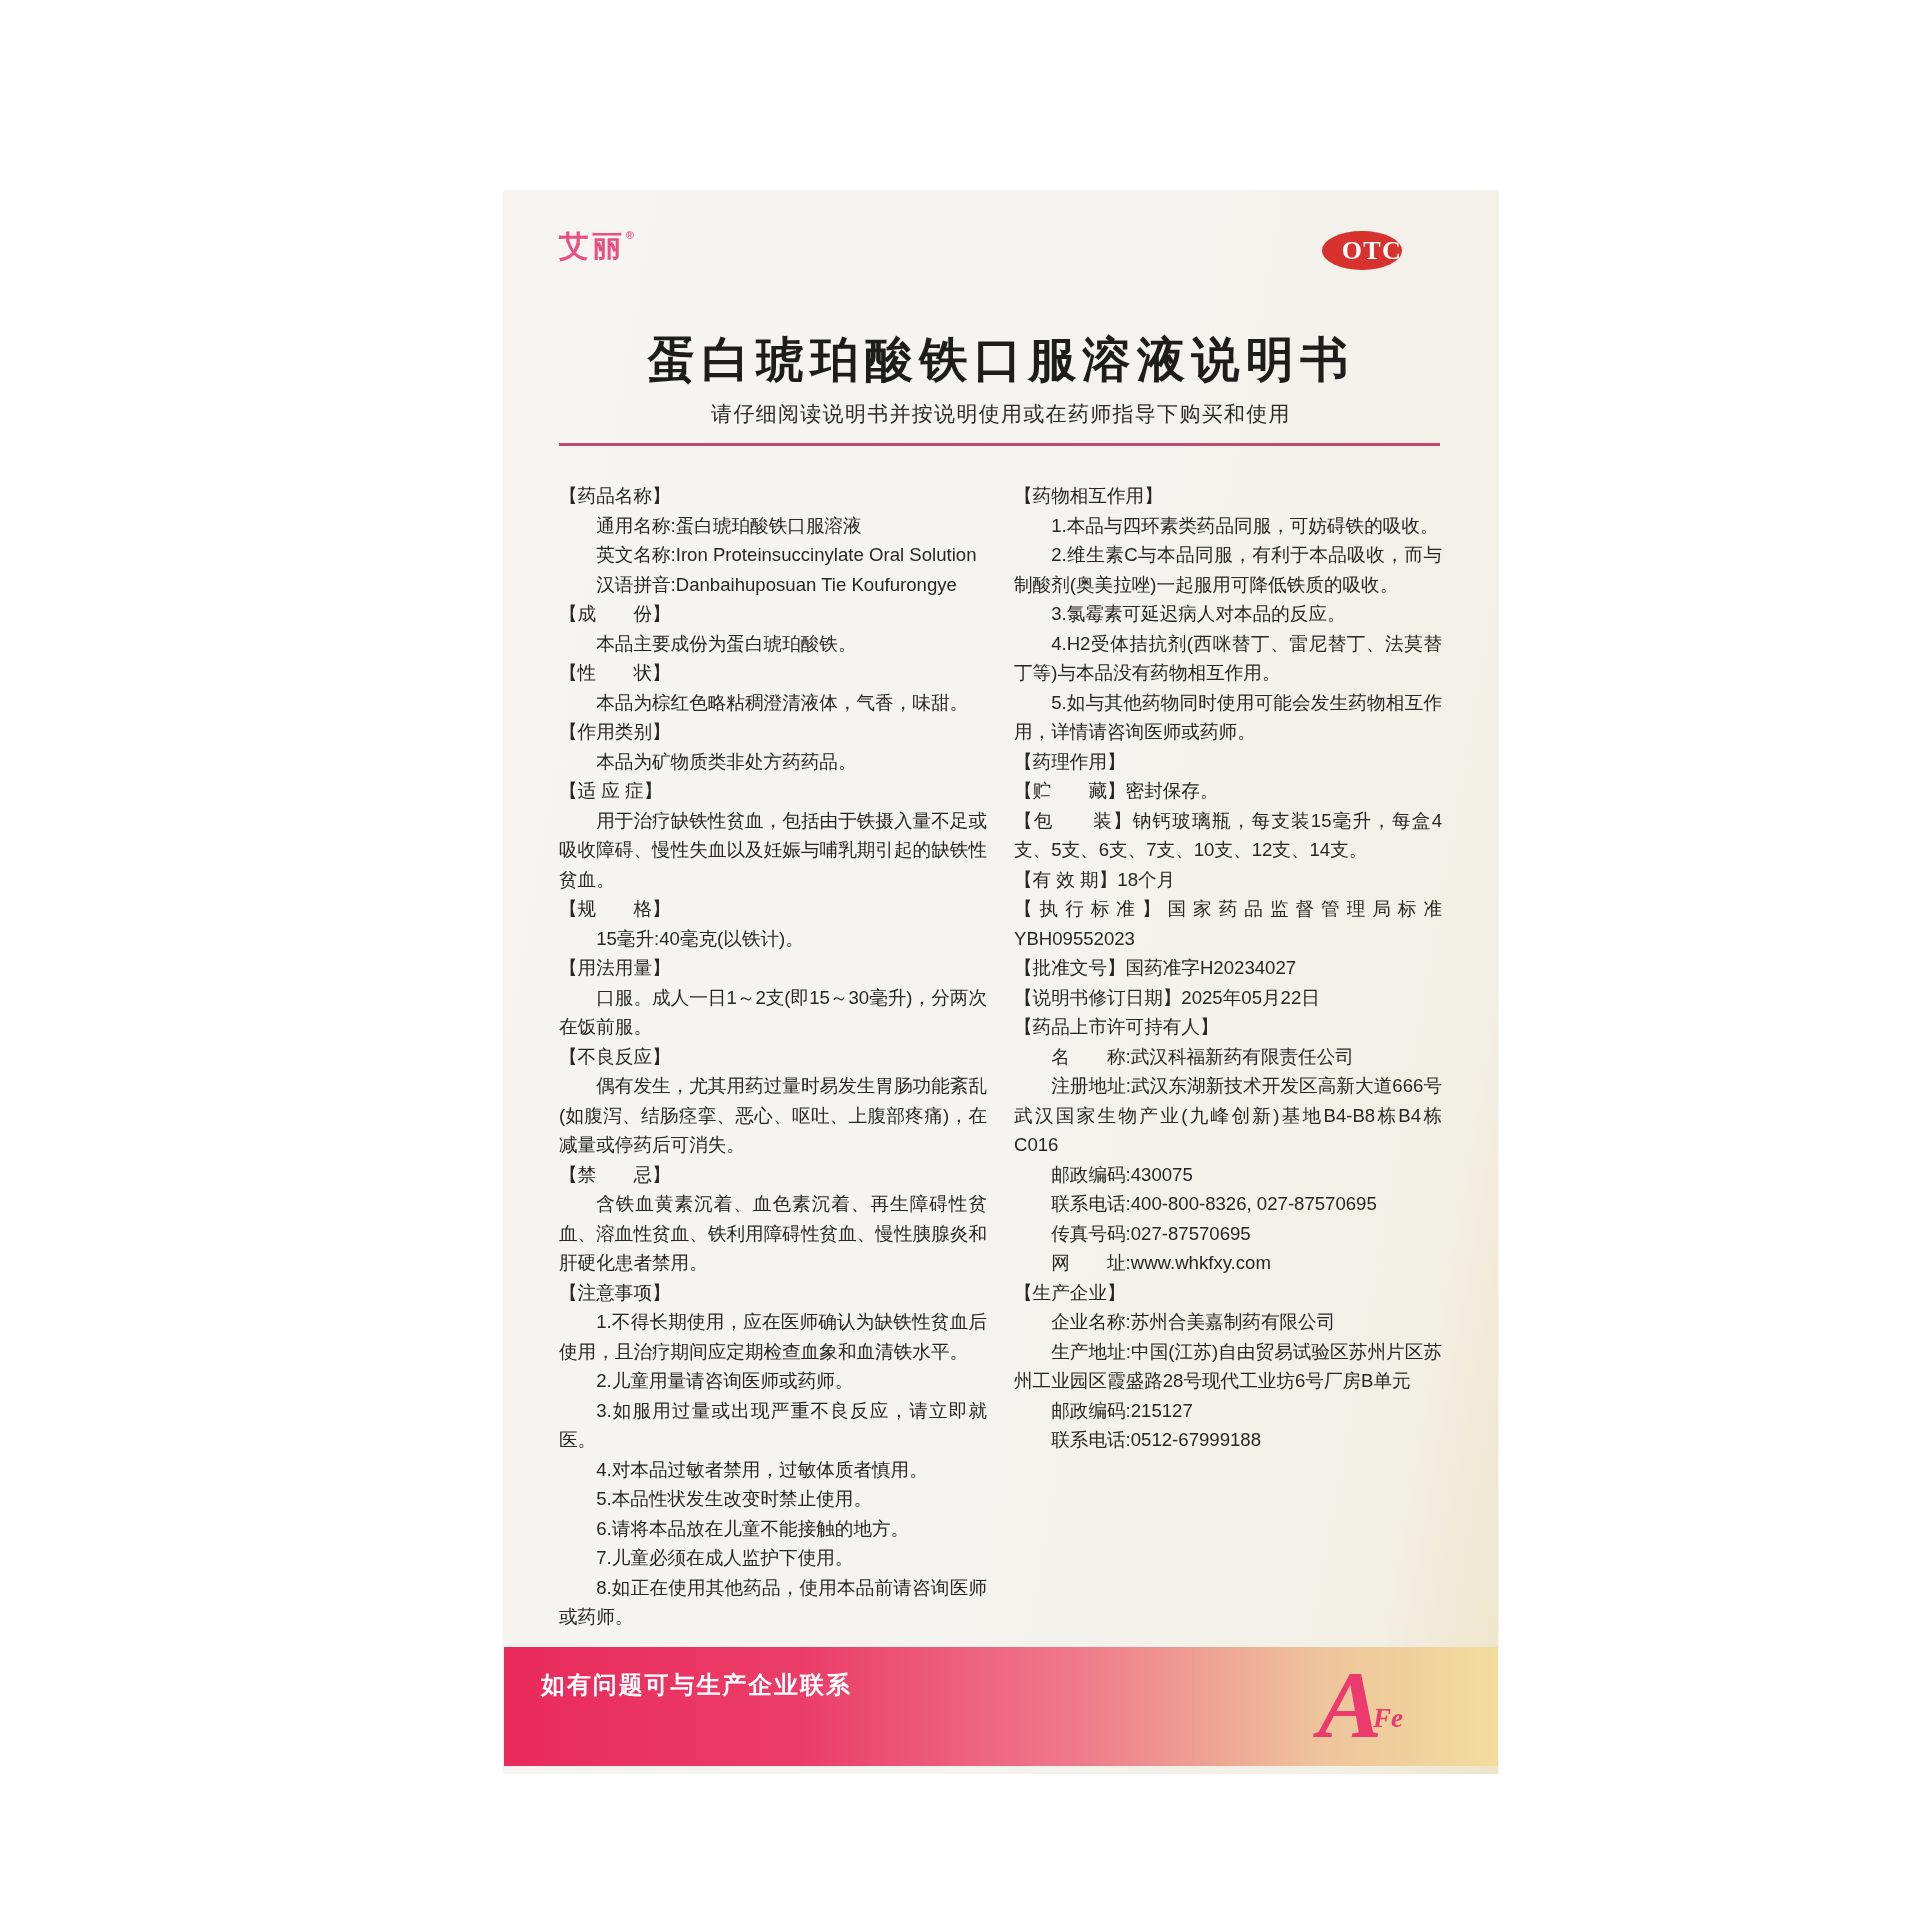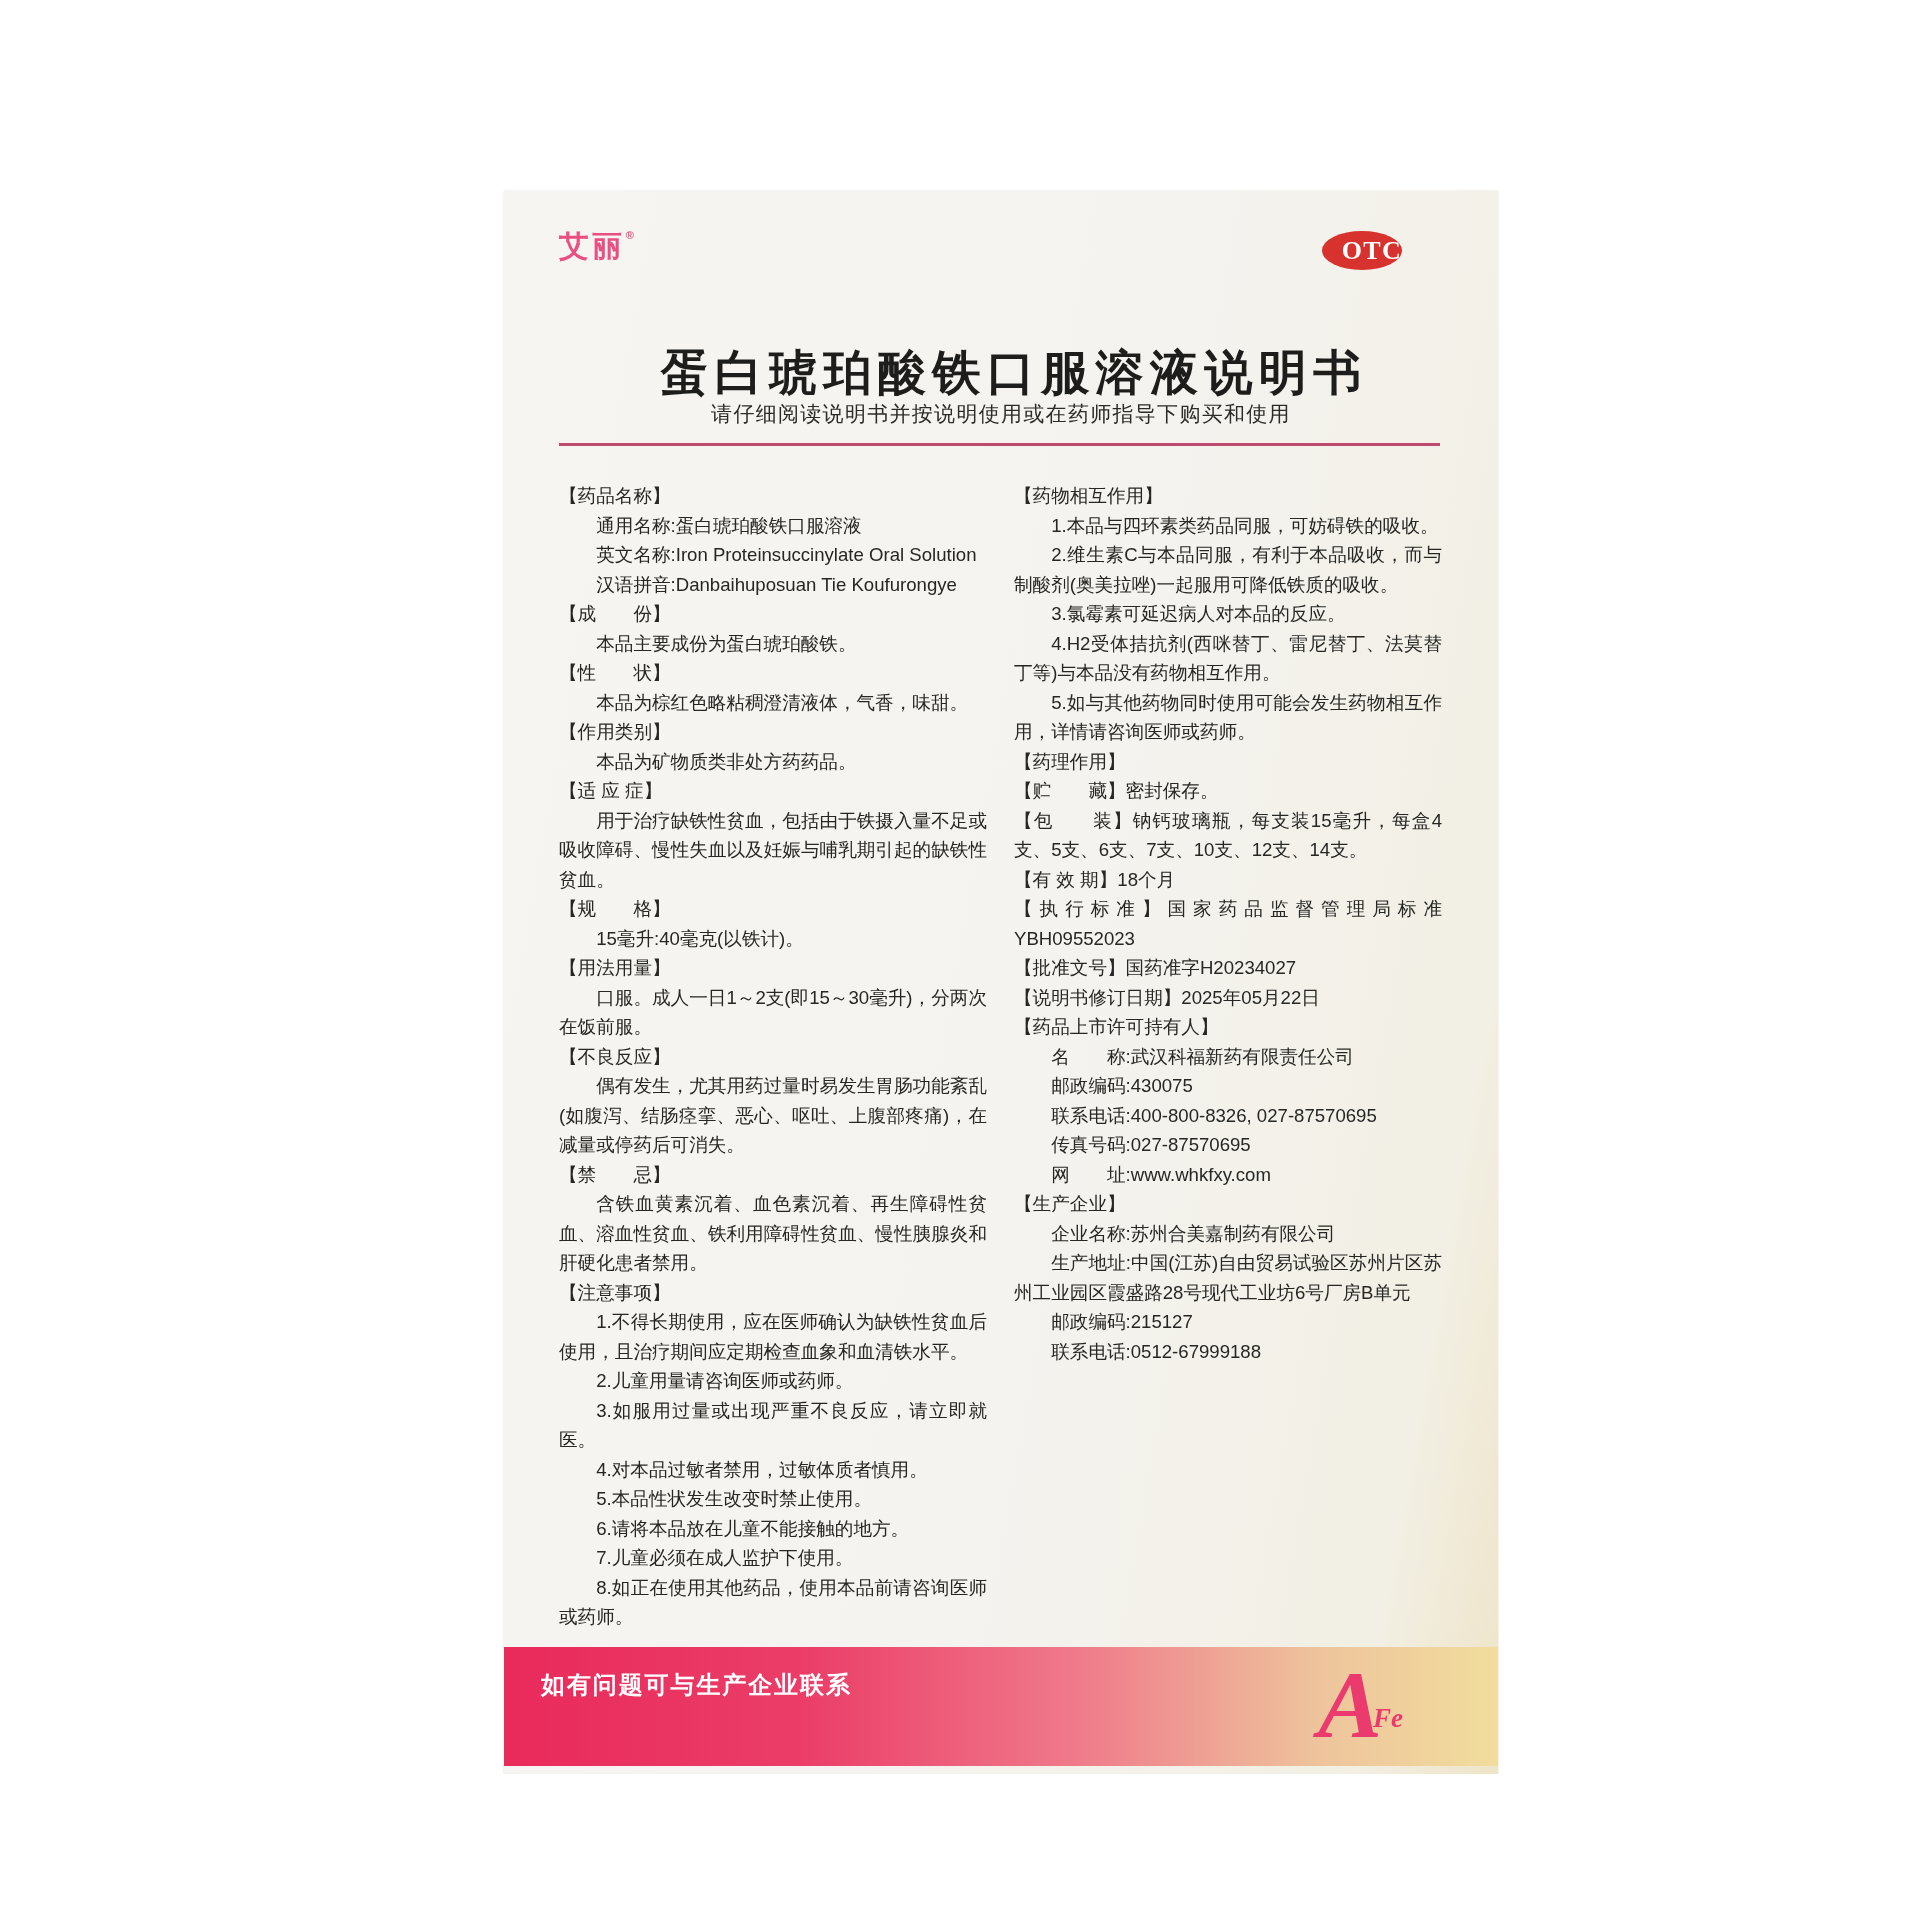--- a/index.html
+++ b/index.html
@@ -21,21 +21,21 @@
     color:#e94f82;font-size:29.5px;font-weight:bold;letter-spacing:3.9px;white-space:nowrap;
   }
   .brand .reg{font-size:11px;vertical-align:16.7px;letter-spacing:0;}
   .otc-badge{
     position:absolute;right:96px;top:7.7px;width:80px;height:39px;
     background:#d7322e;border-radius:50%;
     color:#ffffff;font-family:"Liberation Serif","DejaVu Serif",serif;
     font-size:26px;font-weight:bold;text-align:right;line-height:39px;letter-spacing:1.3px;
   }
   .title{
-    position:absolute;top:137px;left:0;width:100%;margin:13px;
+    position:absolute;top:137px;left:0;width:100%;margin:0;
     text-align:center;font-size:48px;font-weight:bold;color:#1d1d1b;letter-spacing:6.4px;
   }
   .subtitle{
     position:absolute;top:209px;left:0;width:100%;margin:0;
     text-align:center;font-size:21px;color:#2b2b29;letter-spacing:1.3px;
   }
   .divider{
     position:absolute;top:252px;left:55px;right:58px;height:2.6px;background:#bf4a70;
   }
   .columns{
@@ -122,20 +122,21 @@
           <p class="blk t-p">5.如与其他药物同时使用可能会发生药物相互作用，详情请咨询医师或药师。</p>
           <p class="blk t-h">【药理作用】</p>
           <p class="blk t-hp">【贮　　藏】密封保存。</p>
           <p class="blk t-hp">【包　　装】钠钙玻璃瓶，每支装15毫升，每盒4支、5支、6支、7支、10支、12支、14支。</p>
           <p class="blk t-hp">【有 效 期】18个月</p>
           <p class="blk t-hp">【执行标准】国家药品监督管理局标准YBH09552023</p>
           <p class="blk t-hp">【批准文号】国药准字H20234027</p>
           <p class="blk t-hp">【说明书修订日期】2025年05月22日</p>
           <p class="blk t-h">【药品上市许可持有人】</p>
           <p class="blk t-p">名　　称:武汉科福新药有限责任公司</p>
+          <p class="blk t-p">注册地址:武汉东湖新技术开发区高新大道666号武汉国家生物产业(九峰创新)基地B4-B8栋B4栋C016</p>
           <p class="blk t-p">邮政编码:430075</p>
           <p class="blk t-p">联系电话:400-800-8326, 027-87570695</p>
           <p class="blk t-p">传真号码:027-87570695</p>
           <p class="blk t-p">网　　址:www.whkfxy.com</p>
           <p class="blk t-h">【生产企业】</p>
           <p class="blk t-p">企业名称:苏州合美嘉制药有限公司</p>
           <p class="blk t-p">生产地址:中国(江苏)自由贸易试验区苏州片区苏州工业园区霞盛路28号现代工业坊6号厂房B单元</p>
           <p class="blk t-p">邮政编码:215127</p>
           <p class="blk t-p">联系电话:0512-67999188</p>
         </div>

